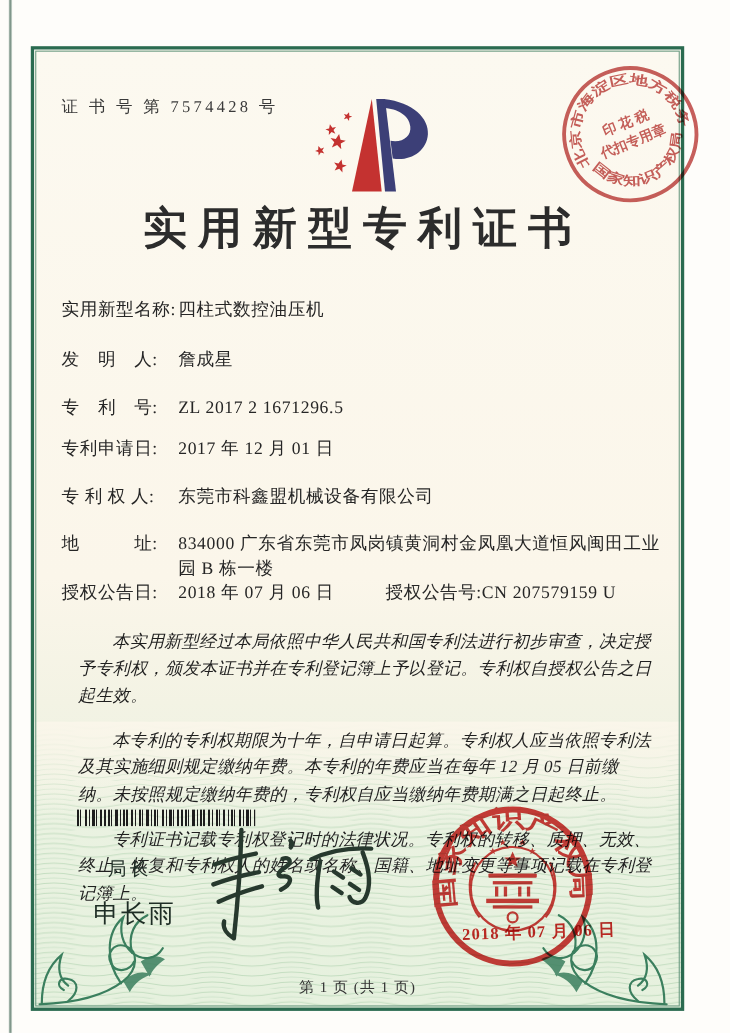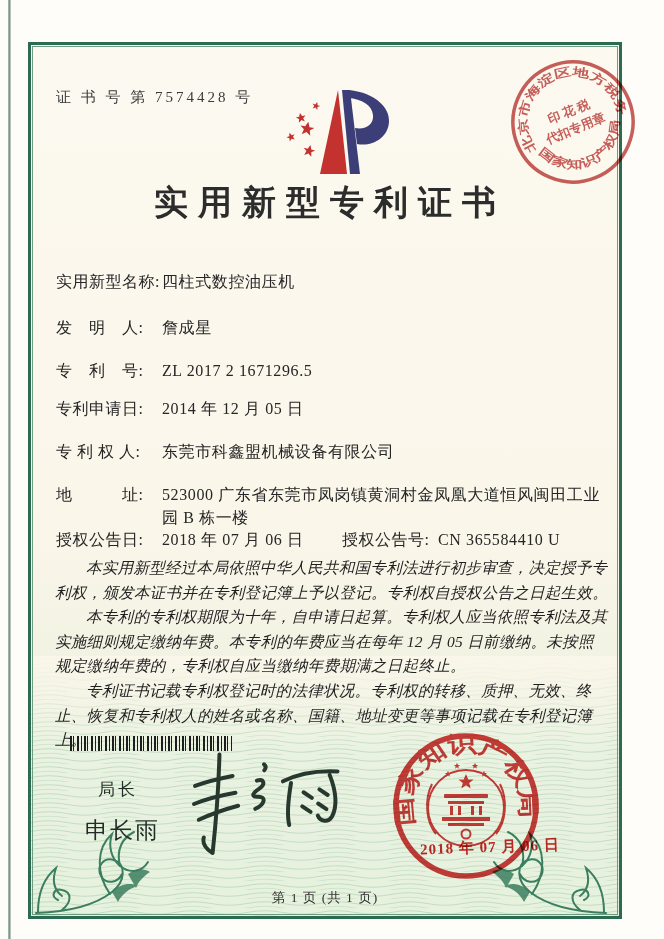--- a/index.html
+++ b/index.html
@@ -14,33 +14,33 @@
   .border-inner{position:absolute;left:1px;top:1px;right:1px;bottom:1px;border:1px solid #6d9c82;}
   .waves{position:absolute;left:31px;top:656px;width:591px;height:260px;}
   .waves-fade{position:absolute;left:31px;top:656px;width:591px;height:95px;
     background:linear-gradient(180deg,rgba(250,246,234,1) 0%,rgba(250,246,234,0) 100%);}
   .flourish{position:absolute;width:120px;height:130px;}
   .fl-left{left:32px;top:786px;}
   .fl-right{left:490px;top:786px;transform:scaleX(-1);}
   .cert-no{position:absolute;left:56px;top:88px;font-size:15px;letter-spacing:3px;color:#3a3a3a;}
   .logo{position:absolute;left:282px;top:88px;width:110px;height:88px;}
   .title{position:absolute;left:28px;top:180px;width:594px;text-align:center;
-    font-size:34px;font-weight:700;letter-spacing:10px;text-indent:10px;color:#2c2c2c;}
+    font-size:40px;font-weight:700;letter-spacing:10px;text-indent:10px;color:#2c2c2c;}
   .field-row{position:absolute;left:56px;width:552px;display:flex;align-items:flex-start;
     font-size:16px;color:#262626;line-height:23px;}
   .flabel{flex:none;min-width:106px;letter-spacing:.5px;}
   .fvalue{letter-spacing:.6px;}
   .row0{top:270px}.row1{top:316px}.row2{top:359px}.row3{top:397px}.row4{top:440px}
   .row5{top:483px}.row5 .fvalue{max-width:452px;}
   .row6{top:528px}
   .grant-pair{position:absolute;left:286px;top:0;display:flex;}
-  .grant-pair .flabel{min-width:96px;}
+  .grant-pair .flabel{min-width:96px;text-align:right;}
   .paragraphs{position:absolute;left:55px;top:556px;width:554px;font-size:15.5px;
     line-height:24.6px;color:#1f1f1f;font-style:italic;letter-spacing:.3px;}
-  .paragraphs p{margin:0;text-indent:2em;font-style:italic;}
+  .paragraphs p{margin:16px;text-indent:2em;font-style:italic;}
   .barcode{position:absolute;left:70px;top:736px;width:162px;height:15px;
     background:repeating-linear-gradient(90deg,#1d1d1d 0 2px,transparent 2px 3px,#1d1d1d 3px 4px,
       transparent 4px 7px,#1d1d1d 7px 9px,transparent 9px 11px,#1d1d1d 11px 12px,transparent 12px 14px);}
   .signer-title{position:absolute;left:98px;top:778px;font-size:17px;letter-spacing:3px;color:#1e2d25;}
   .signer-name{position:absolute;left:85px;top:815px;font-size:23px;letter-spacing:2px;color:#1e2d25;}
   .signature{position:absolute;left:188px;top:748px;width:165px;height:108px;transform:rotate(-3deg);}
   .seal{position:absolute;left:388px;top:728px;width:156px;height:156px;mix-blend-mode:multiply;opacity:.93;}
   .seal-date{position:absolute;left:390px;top:838px;width:200px;text-align:center;font-size:15px;
     font-weight:600;color:#ce2b28;letter-spacing:1px;transform:rotate(-2deg);mix-blend-mode:multiply;}
   .tax-stamp{position:absolute;left:503px;top:52px;width:140px;height:140px;
@@ -125,36 +125,36 @@
   <div class="field-row row0">
     <span class="flabel">实用新型名称:</span>
     <span class="fvalue">四柱式数控油压机</span>
   </div>
   <div class="field-row row2">
     <span class="flabel">专　利　号:</span>
     <span class="fvalue">ZL 2017 2 1671296.5</span>
   </div>
   <div class="field-row row3">
     <span class="flabel">专利申请日:</span>
-    <span class="fvalue">2014 年 12 月 05 日</span>
+    <span class="fvalue">2017 年 12 月 01 日</span>
   </div>
   <div class="field-row row4">
     <span class="flabel">专 利 权 人:</span>
     <span class="fvalue">东莞市科鑫盟机械设备有限公司</span>
   </div>
   <div class="field-row row5">
     <span class="flabel">地　　　址:</span>
-    <span class="fvalue">523000 广东省东莞市凤岗镇黄洞村金凤凰大道恒风闽田工业园 B 栋一楼</span>
+    <span class="fvalue">834000 广东省东莞市凤岗镇黄洞村金凤凰大道恒风闽田工业园 B 栋一楼</span>
   </div>
   <div class="field-row row6">
     <span class="flabel">授权公告日:</span>
     <span class="fvalue">2018 年 07 月 06 日</span>
     <span class="grant-pair">
       <span class="flabel">授权公告号:</span>
-      <span class="fvalue">CN 365584410 U</span>
+      <span class="fvalue">CN 207579159 U</span>
     </span>
   </div>
 
   <div class="paragraphs">
     <p>本实用新型经过本局依照中华人民共和国专利法进行初步审查，决定授予专利权，颁发本证书并在专利登记簿上予以登记。专利权自授权公告之日起生效。</p>
     <p>本专利的专利权期限为十年，自申请日起算。专利权人应当依照专利法及其实施细则规定缴纳年费。本专利的年费应当在每年 12 月 05 日前缴纳。未按照规定缴纳年费的，专利权自应当缴纳年费期满之日起终止。</p>
     <p>专利证书记载专利权登记时的法律状况。专利权的转移、质押、无效、终止、恢复和专利权人的姓名或名称、国籍、地址变更等事项记载在专利登记簿上。</p>
   </div>
 
   <div class="barcode"></div>

